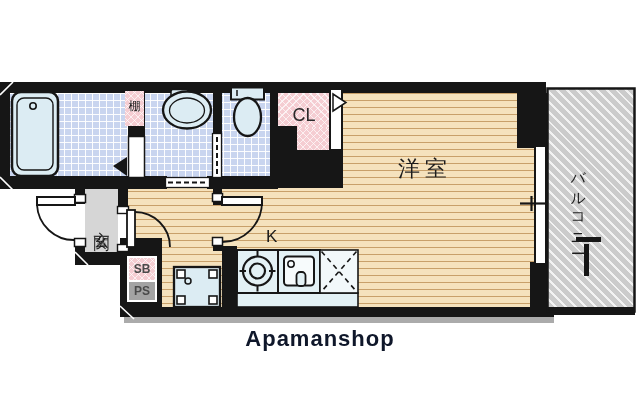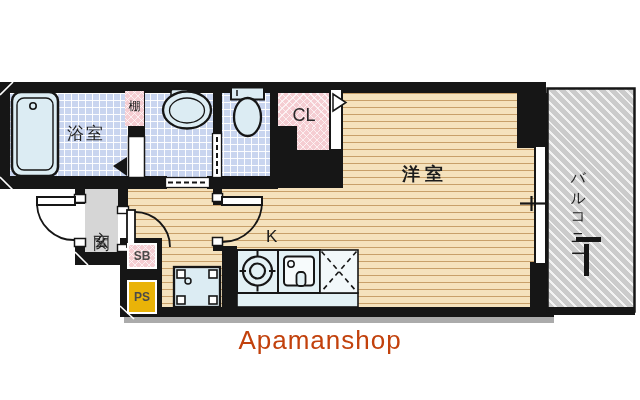--- a/index.html
+++ b/index.html
@@ -28,26 +28,26 @@
   .balconyhatch{
     background-color:#cbcbcb;
     background-image:repeating-linear-gradient(45deg,rgba(255,255,255,.75) 0,rgba(255,255,255,.75) 2px,transparent 2px,transparent 7px);
   }
   .genkanfloor{background:#d6d6d6;}
   svg{position:absolute;left:0;top:0;}
   
   .lbl{position:absolute;z-index:5;line-height:1.15;}
   .ctr{text-align:center;}
   .vert{writing-mode:vertical-rl;text-orientation:mixed;}
-  .room-big{font-size:18px;letter-spacing:5px;font-weight:700;margin-top:8px;}
+  .room-big{font-size:22px;letter-spacing:5px;font-weight:400;}
   .sbps{
     position:absolute;z-index:5;display:flex;align-items:center;justify-content:center;
     font-size:12px;font-weight:bold;color:#4a4a4a;border:2px solid #fff;box-sizing:border-box;
   }
-  #brand{color:#c2410c;font-size:26px;letter-spacing:1px;font-weight:400;}
+  #brand{color:#0f172a;font-size:22px;letter-spacing:1px;font-weight:700;}
 </style>
 </head>
 <body>
 
 <div id="canvas">
 
   <div class="abs wood" style="left:222px;top:93px;width:313px;height:214px"></div>
   <div class="abs wood" style="left:128px;top:177px;width:109px;height:130px"></div>
   <div class="abs tile" style="left:8px;top:90px;width:122px;height:88px"></div>
   <div class="abs tile" style="left:143px;top:88px;width:72px;height:90px"></div>
@@ -189,39 +189,38 @@
         <rect x="296.5" y="272" width="9" height="14" rx="3.5" fill="#e3f1f5" stroke="#161616" stroke-width="1.8"></rect>
       </g>
       <g>
         <rect x="320" y="250" width="38" height="43" fill="#f2f8fa" stroke="#161616" stroke-width="1.6"></rect>
         <line x1="321.5" y1="251.5" x2="356.5" y2="291.5" stroke="#161616" stroke-width="1.6" stroke-dasharray="5 4"></line>
         <line x1="356.5" y1="251.5" x2="321.5" y2="291.5" stroke="#161616" stroke-width="1.6" stroke-dasharray="5 4"></line>
       </g>
     </g>
   </svg>
 
-  <div class="lbl ctr" style="left:46px;top:124px;width:80px;font-size:17px;letter-spacing:2px">浴室</div>
 
   <div class="abs pinkhatch" style="left:125px;top:91px;width:19px;height:35px;z-index:4">
     <div class="lbl ctr" style="left:0;top:9px;width:19px;font-size:12px">棚</div>
   </div>
 
 
   <div class="lbl ctr" style="left:281px;top:105px;width:46px;font-size:18px;color:#2a2a2a">CL</div>
 
   <div class="lbl ctr room-big" style="left:363px;top:156px;width:124px">洋室</div>
 
 
   <div class="lbl vert ctr" style="left:92px;top:194px;height:58px;font-size:16px;letter-spacing:5px">玄関</div>
 
   <div class="lbl" style="left:266px;top:227px;font-size:17px">K</div>
 
-  <div class="sbps pinkhatch" style="left:127px;top:243px;width:30px;height:26px">
+  <div class="sbps pinkhatch" style="left:127px;top:256px;width:30px;height:26px">
     <span>SB</span>
   </div>
-  <div class="sbps" style="left:127px;top:280px;width:30px;height:34px;background:#eab308">
+  <div class="sbps" style="left:127px;top:280px;width:30px;height:22px;background:#a3a3a3">
     <span>PS</span>
   </div>
 
   <div class="lbl vert ctr" style="left:570px;top:115px;height:180px;font-size:15px;letter-spacing:4px">バルコニー</div>
 
   <div id="brand" class="lbl ctr" style="left:200px;top:326px;width:240px">Apamanshop</div>
 </div>
 
 </body></html>

